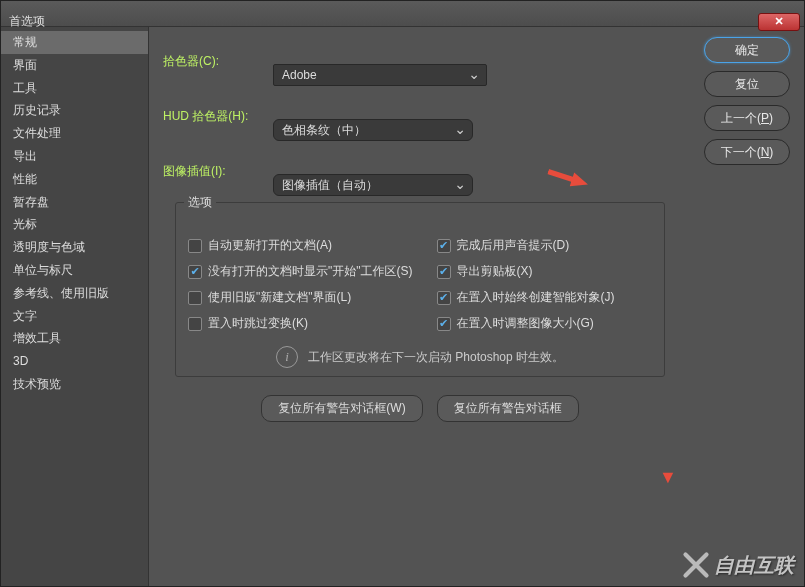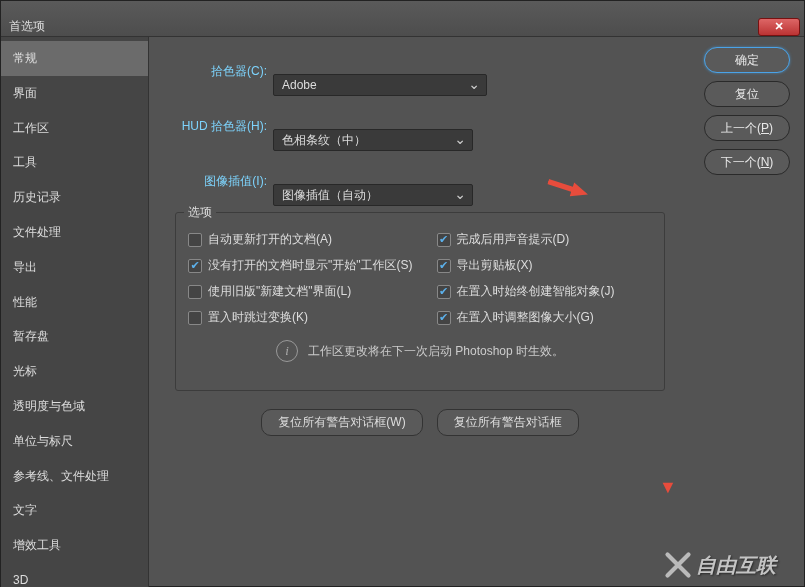--- a/index.html
+++ b/index.html
@@ -1,79 +1,78 @@
 <!DOCTYPE html>
 <html><head>
 <meta charset="utf-8">
 <style>
 * { margin: 0; padding: 0; box-sizing: border-box; font-family: "Microsoft YaHei", "SimSun", sans-serif; }
 body { background: #535353; width: 805px; height: 587px; overflow: hidden; position: relative; }
 .window { border: 1px solid #222; width: 805px; height: 587px; background: #535353; }
-.titlebar { height: 36px; background: linear-gradient(#5a5a5a,#4d4d4d); border-bottom: 1px solid #333; display: flex; align-items: center; justify-content: space-between; padding: 16px 4px 0 8px; }
+.titlebar { height: 26px; background: linear-gradient(#5a5a5a,#4d4d4d); border-bottom: 1px solid #333; display: flex; align-items: center; justify-content: space-between; padding: 16px 4px 0 8px; }
 .titlebar-title { color: #ddd; font-size: 12px; }
 .close-btn { width: 42px; height: 18px; background: linear-gradient(#d66,#b33); border: 1px solid #711; border-radius: 3px; display: flex; align-items: center; justify-content: center; color: #fff; font-size: 11px; font-weight: bold; cursor: pointer; }
 .body { display: flex; height: calc(100% - 26px); }
 .sidebar { width: 148px; background: #454545; border-right: 1px solid #333; padding-top: 4px; overflow: hidden; }
-.sidebar-item { color: #ddd; font-size: 12px; padding: 9px 12px; cursor: pointer; line-height: 1.4; }
+.sidebar-item { color: #ddd; font-size: 12px; padding: 3px 12px; cursor: pointer; line-height: 1.4; }
 .sidebar-item.active { background: #6b6b6b; }
 .main { flex: 1; padding: 10px 14px; position: relative; }
 .row { display: flex; align-items: center; margin-bottom: 6px; }
-.row-label { width: 104px; text-align: right; color: #7dd3fc; font-size: 12px; margin-right: 6px; }
+.row-label { width: 104px; text-align: left; color: #bef264; font-size: 12px; margin-right: 6px; }
 .select { background: #3a3a3a; border: 1px solid #282828; color: #ddd; font-size: 12px; height: 22px; padding: 0 20px 0 8px; border-radius: 2px; position: relative; display: flex; align-items: center; cursor: pointer; margin-top: 27px; }
 .select.w1 { width: 214px; }
-.select.w2 { width: 200px; }
+.select.w2 { width: 200px; border-radius: 6px; }
 .select::after { content: "⌄"; position: absolute; right: 6px; top: 1px; font-size: 14px; color: #ccc; }
-.fieldset { border: 1px solid #3c3c3c; border-radius: 3px; margin-left: 12px; margin-top: 6px; padding: 18px 12px 28px; position: relative; width: 490px; }
+.fieldset { border: 1px solid #3c3c3c; border-radius: 3px; margin-left: 12px; margin-top: 6px; padding: 18px 12px 8px; position: relative; width: 490px; }
 .fieldset-legend { position: absolute; top: -9px; left: 8px; background: #535353; padding: 0 4px; color: #ddd; font-size: 12px; }
-.checks { display: flex; gap: 24px; }
+.checks { display: flex; gap: 24px; margin-top: 16px; }
 .check-col { display: flex; flex-direction: column; gap: 9px; }
 .check { display: flex; align-items: center; gap: 6px; cursor: pointer; }
 .check-box { width: 14px; height: 14px; border: 1px solid #888; border-radius: 2px; background: #444; display: flex; align-items: center; justify-content: center; font-size: 11px; color: #5cb0ea; }
 .check-box.checked::before { content: "✔"; }
 .check-label { color: #ddd; font-size: 12px; }
 .info-row { display: flex; align-items: center; gap: 10px; margin-top: 14px; justify-content: center; }
 .info-icon { width: 22px; height: 22px; border: 1.5px solid #999; border-radius: 50%; display: flex; align-items: center; justify-content: center; color: #aaa; font-size: 13px; font-family: Georgia, serif; font-style: italic; }
 .info-text { color: #ccc; font-size: 12px; }
 .btn-row { display: flex; gap: 14px; justify-content: center; margin-top: 18px; margin-left: 12px; width: 490px; }
 .flat-btn { background: #5a5a5a; border: 1px solid #333; color: #ddd; font-size: 12px; padding: 4px 16px; border-radius: 10px; cursor: pointer; }
 .right-btns { position: absolute; right: 14px; top: 10px; display: flex; flex-direction: column; gap: 8px; }
 .rbtn { width: 86px; height: 26px; border-radius: 13px; border: 1px solid #2a2a2a; background: #5a5a5a; color: #e8e8e8; font-size: 12px; display: flex; align-items: center; justify-content: center; cursor: pointer; }
 .rbtn.primary { border-color: #4aa3e8; box-shadow: 0 0 3px rgba(74,163,232,.6); }
 .arrow-annot { position: absolute; color: #e74c3c; font-size: 0; }
 .arrow1 { left: 398px; top: 142px; transform: rotate(18deg); width: 42px; height: 18px; background: #e74c3c; clip-path: polygon(0 35%, 60% 35%, 60% 10%, 100% 50%, 60% 90%, 60% 65%, 0 65%); }
 .arrow2 { left: 510px; top: 440px; font-size: 18px; color: #e74c3c; }
-.watermark { position: absolute; right: 29px; bottom: 8px; color: #d8d8d8; font-size: 20px; font-weight: bold; font-style: italic; display: flex; align-items: center; gap: 4px; text-shadow: 1px 1px 2px #222; opacity: .85; }
+.watermark { position: absolute; right: 11px; bottom: 8px; color: #d8d8d8; font-size: 20px; font-weight: bold; font-style: italic; display: flex; align-items: center; gap: 4px; text-shadow: 1px 1px 2px #222; opacity: .85; }
 .watermark svg { width: 28px; height: 28px; }
 u { text-decoration: underline; }
 </style>
 </head>
 <body>
 
 <div class="window">
   <div class="titlebar">
     <span class="titlebar-title">首选项</span>
     <div class="close-btn">
       <span>✕</span>
     </div>
   </div>
   <div class="body">
     <div class="sidebar" id="sidebar">
         <div class="sidebar-item active">常规</div>
         <div class="sidebar-item">界面</div>
-        <div class="sidebar-item">工作区</div>
         <div class="sidebar-item">工具</div>
         <div class="sidebar-item">历史记录</div>
         <div class="sidebar-item">文件处理</div>
         <div class="sidebar-item">导出</div>
         <div class="sidebar-item">性能</div>
         <div class="sidebar-item">暂存盘</div>
         <div class="sidebar-item">光标</div>
         <div class="sidebar-item">透明度与色域</div>
         <div class="sidebar-item">单位与标尺</div>
-        <div class="sidebar-item">参考线、文件处理</div>
+        <div class="sidebar-item">参考线、使用旧版</div>
         <div class="sidebar-item">文字</div>
         <div class="sidebar-item">增效工具</div>
         <div class="sidebar-item">3D</div>
         <div class="sidebar-item">技术预览</div>
       </div>
     <div class="main">
 
       <div class="row">
         <div class="row-label">拾色器(C):</div>
         <div class="select w1">

